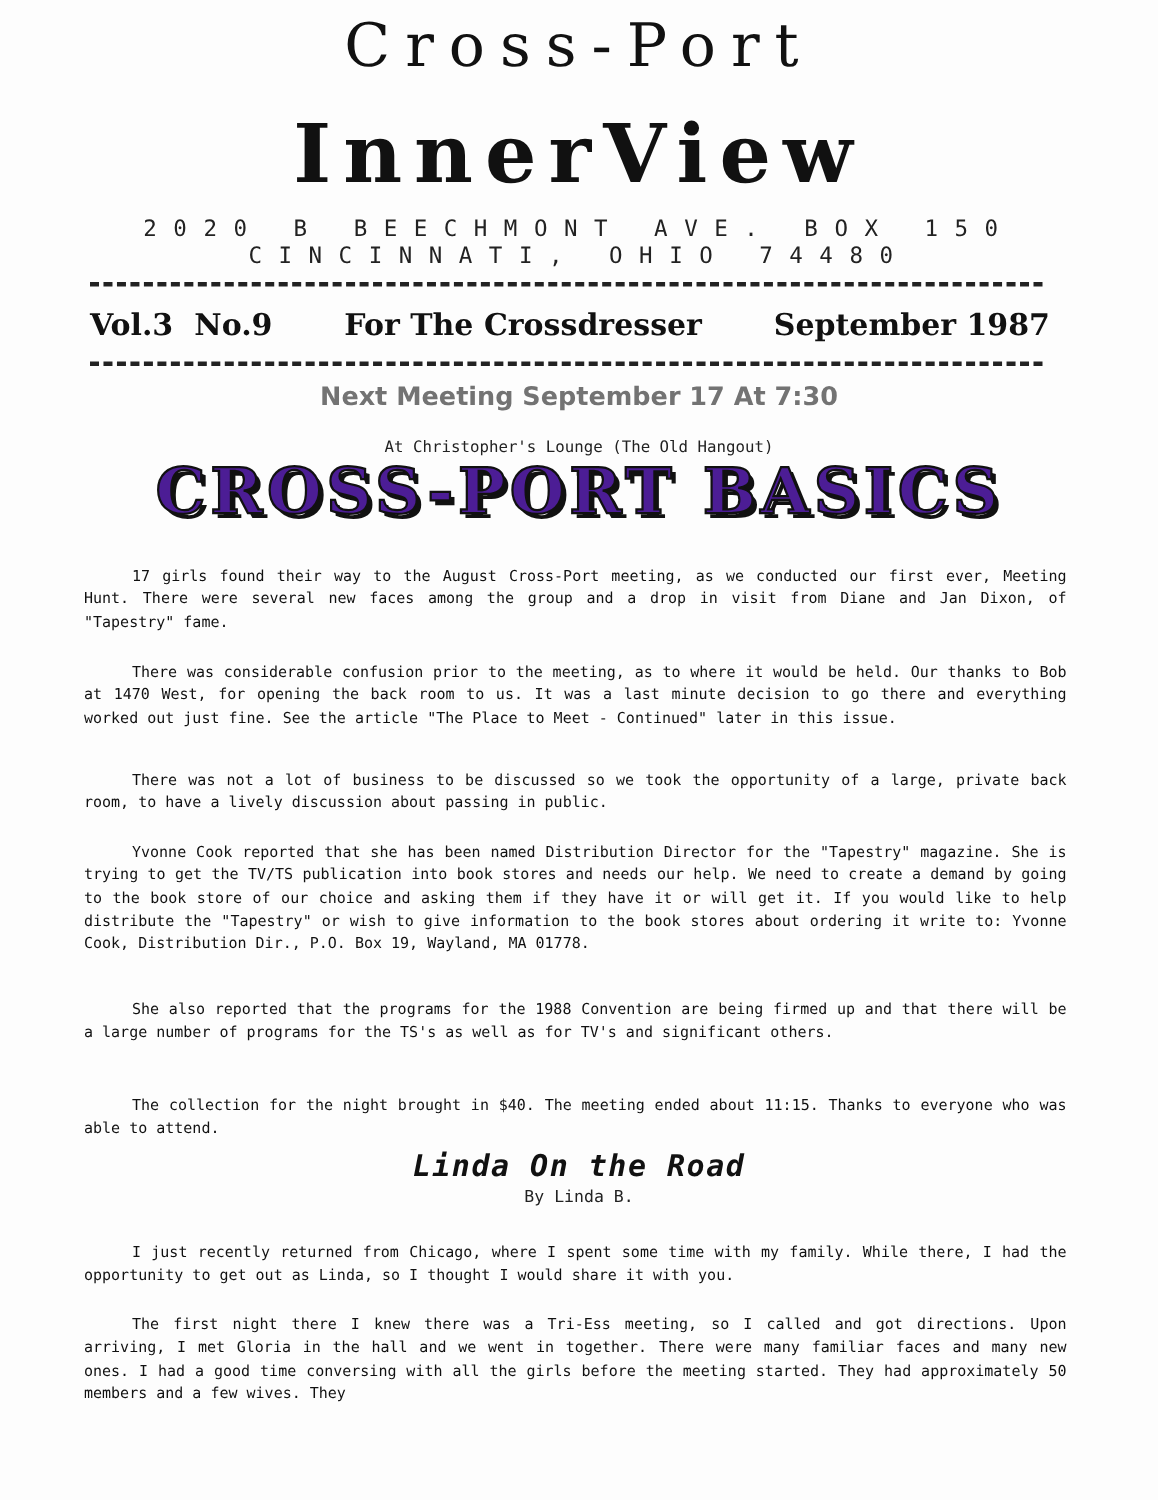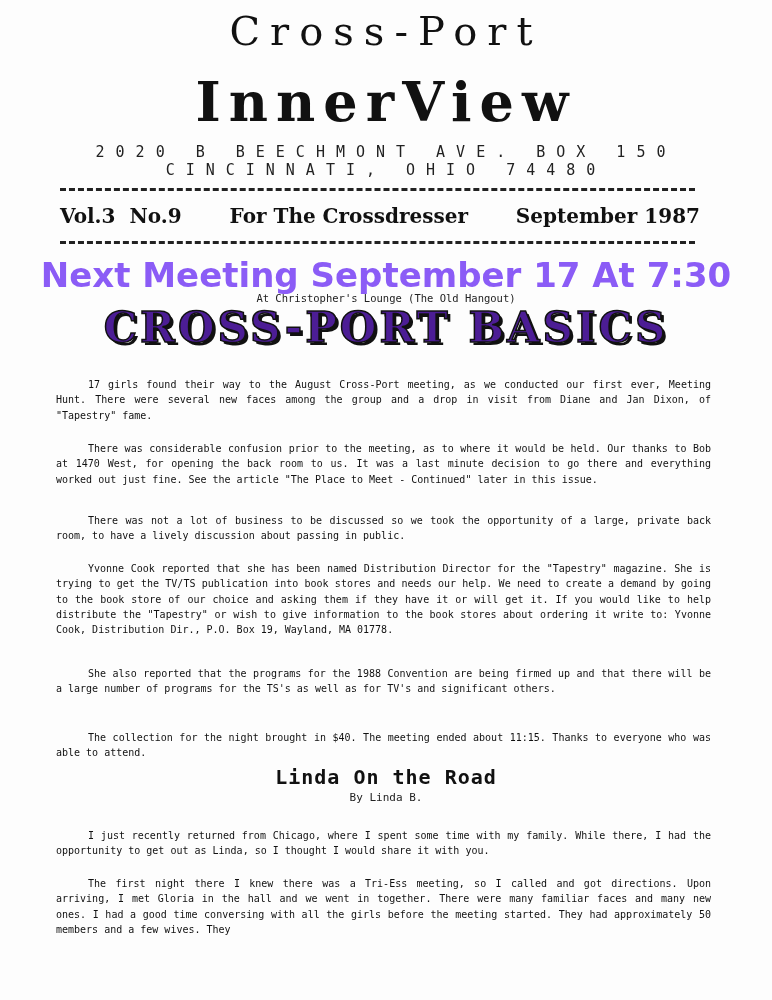--- a/index.html
+++ b/index.html
@@ -14,34 +14,34 @@
   .addr2 { top:161px; }
 
   .dash { position:absolute; left:60px; width:635px; height:0; border-top:3px dashed #222; }
   .dash1 { top:188px; }
   .dash2 { top:241px; }
 
   .issue-bar { position:absolute; top:204px; left:60px; width:640px; display:flex; justify-content:space-between; font-family:"DejaVu Serif", serif; font-size:20px; font-weight:bold; color:#111; }
   .issue-bar span { white-space:nowrap; }
   .issue-left { display:flex; gap:14px; }
 
-  .meeting-head { position:absolute; top:255px; left:0; width:772px; text-align:center; font-family:"DejaVu Sans", sans-serif; font-weight:bold; font-size:34px; color:#8b5cf6; }
+  .meeting-head { position:absolute; top:255px; left:0; width:772px; text-align:center; font-family:"DejaVu Sans", sans-serif; font-weight:bold; font-size:17px; color:#737373; }
   .meeting-sub { position:absolute; top:292px; left:0; width:772px; text-align:center; font-family:"DejaVu Sans Mono", monospace; font-size:10.5px; color:#222; }
   .basics { position:absolute; top:303px; left:0; width:772px; text-align:center; font-family:"DejaVu Serif", serif; font-weight:bold; font-size:42px; letter-spacing:3px;
             color:#4c1d95; -webkit-text-stroke:1.5px #111; text-shadow:3px 3px 0 #111; }
 
   .para { position:absolute; left:56px; width:655px; font-family:"DejaVu Sans Mono", monospace; font-size:10px; line-height:15.3px; text-align:justify; color:#111; text-indent:32px; }
   .p1 { top:367px; }
   .p2 { top:431px; }
   .p3 { top:503px; }
   .p4 { top:551px; }
   .p5 { top:656px; }
   .p6 { top:720px; }
 
-  .article-title { position:absolute; top:765px; left:0; width:772px; text-align:center; font-family:"DejaVu Sans Mono", monospace; font-weight:bold; font-size:20px; letter-spacing:1px; color:#111; }
+  .article-title { position:absolute; top:765px; left:0; width:772px; text-align:center; font-family:"DejaVu Sans Mono", monospace; font-weight:bold; font-size:20px; letter-spacing:1px; color:#111;font-style:italic; }
   .article-byline { position:absolute; top:791px; left:0; width:772px; text-align:center; font-family:"DejaVu Sans Mono", monospace; font-size:11px; color:#222; }
   .p7 { top:818px; }
   .p8 { top:866px; }
 </style>
 </head>
 <body>
 
 <div class="page">
 
   <div class="masthead-title mt1">Cross-Port</div>

